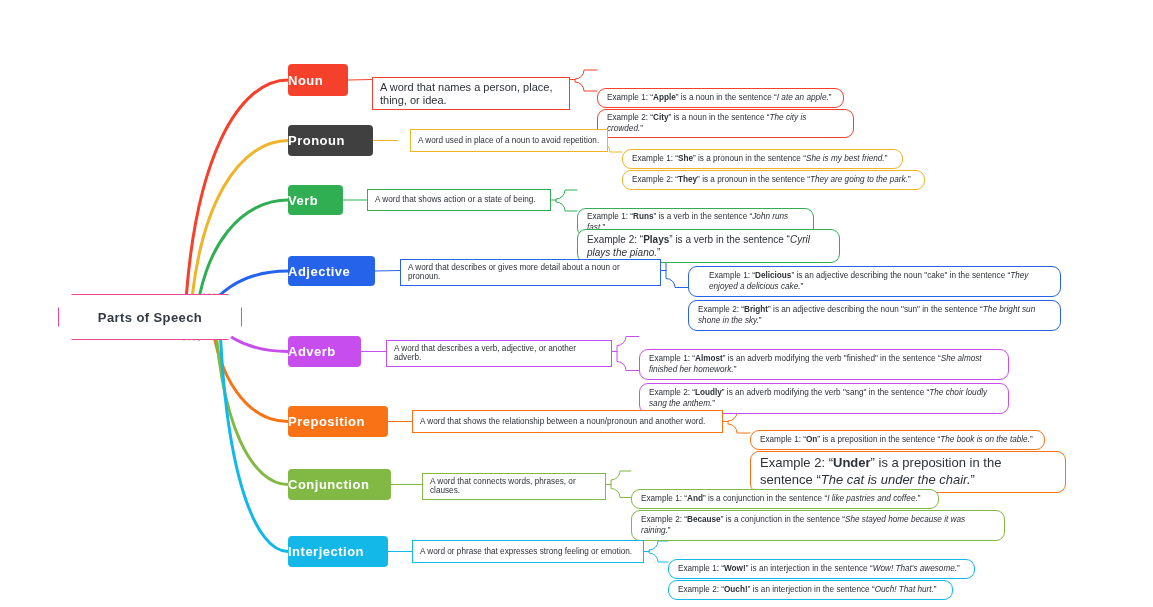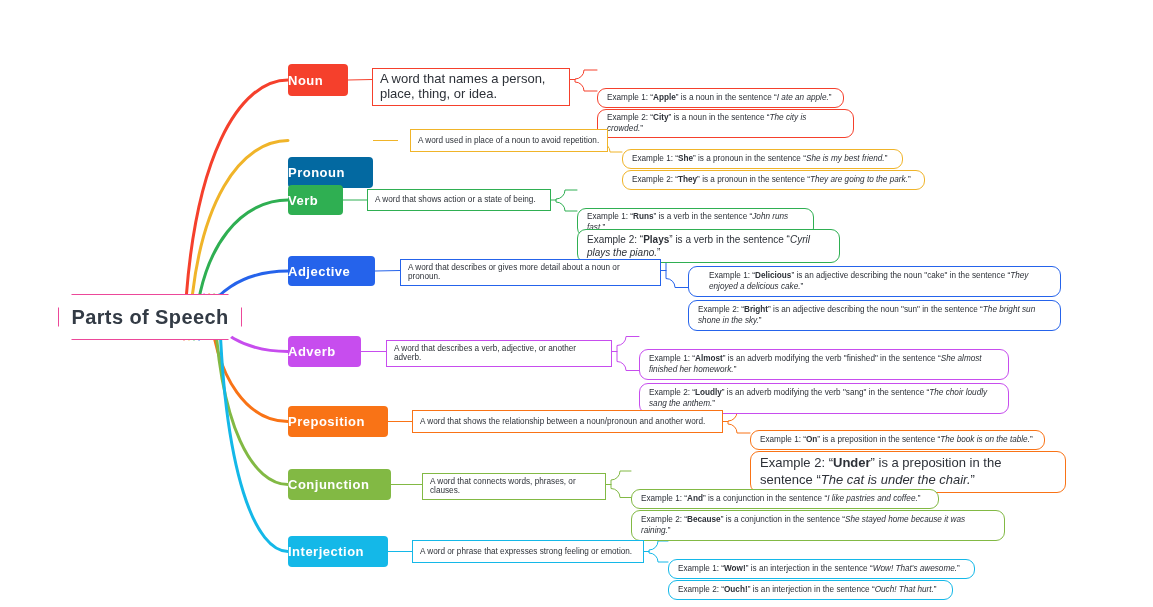--- a/index.html
+++ b/index.html
@@ -105,38 +105,38 @@
       <line x1="606" y1="484.5" x2="611" y2="484.5" stroke="#82B944" stroke-width="1"></line>
       <path d="M611,484.5 L611,480 A9,9 0 0 0 620,471 L631,471" fill="none" stroke="#82B944" stroke-width="1" stroke-linecap="round"></path>
       <path d="M611,484.5 L611,488.5 A9,9 0 0 1 620,497.5 L631,497.5" fill="none" stroke="#82B944" stroke-width="1" stroke-linecap="round"></path>
       <path d="M219,295 C223.14,479.68 256.95,551.5 288,551.5" fill="none" stroke="#14B8E8" stroke-width="3" stroke-linecap="round"></path>
       <line x1="388" y1="551.5" x2="412" y2="551.5" stroke="#14B8E8" stroke-width="1"></line>
       <line x1="644" y1="551.5" x2="649" y2="551.5" stroke="#14B8E8" stroke-width="1"></line>
       <path d="M649,551.5 L649,550 A9,9 0 0 0 658,541 L668,541" fill="none" stroke="#14B8E8" stroke-width="1" stroke-linecap="round"></path>
       <path d="M649,551.5 L649,553 A9,9 0 0 1 658,562 L668,562" fill="none" stroke="#14B8E8" stroke-width="1" stroke-linecap="round"></path>
     </svg>
 
-  <div class="root" style="left: 58px; top: 294px; width: 184px; height: 46px; font-size: 20px; border-color: rgb(236, 72, 153); color: rgb(51, 59, 69);">
+  <div class="root" style="left: 58px; top: 294px; width: 184px; height: 46px; font-size: 13px; border-color: rgb(236, 72, 153); color: rgb(51, 59, 69);">
     <span>Parts of Speech</span>
   </div>
 
   <div id="nodes">
       <div class="topic" style="left: 288px; top: 64px; width: 60px; height: 32px; background: rgb(245, 64, 44); font-size: 13px;">
         <span>Noun</span>
       </div>
-      <div class="desc" style="left: 372px; top: 68px; width: 198px; min-height: 23px; border-color: rgb(245, 64, 44); font-size: 13px;">
+      <div class="desc" style="left: 372px; top: 77px; width: 198px; min-height: 23px; border-color: rgb(245, 64, 44); font-size: 11px;">
         <span>A word that names a person, place, thing, or idea.</span>
       </div>
       <div class="ex" style="left: 597px; top: 60px; width: 247px; min-height: 20px; border-color: rgb(245, 64, 44); font-size: 8.2px;">
         <span><span>Example 1:</span> “<b>Apple</b>” <span>is a noun in the sentence</span> “<i>I ate an apple.</i>”</span>
       </div>
       <div class="ex" style="left: 597px; top: 81px; width: 257px; min-height: 20px; border-color: rgb(245, 64, 44); font-size: 8.2px;">
         <span><span>Example 2:</span> “<b>City</b>” <span>is a noun in the sentence</span> “<i>The city is crowded.</i>”</span>
       </div>
-      <div class="topic" style="left: 288px; top: 125px; width: 85px; height: 31px; background: #0369a1; font-size: 13px; margin-top: 32px;">
+      <div class="topic" style="left: 288px; top: 125px; width: 85px; height: 31px; background: #404040; font-size: 13px;">
         <span>Pronoun</span>
       </div>
       <div class="desc" style="left: 398px; top: 129px; width: 198px; min-height: 23px; border-color: rgb(240, 180, 41); font-size: 8.2px; margin-left: 12px;">
         <span>A word used in place of a noun to avoid repetition.</span>
       </div>
       <div class="ex" style="left: 622px; top: 121px; width: 281px; min-height: 20px; border-color: rgb(240, 180, 41); font-size: 8.2px;">
         <span><span>Example 1:</span> “<b>She</b>” <span>is a pronoun in the sentence</span> “<i>She is my best friend.</i>”</span>
       </div>
       <div class="ex" style="left: 622px; top: 142px; width: 303px; min-height: 20px; border-color: rgb(240, 180, 41); font-size: 8.2px;">
         <span><span>Example 2:</span> “<b>They</b>” <span>is a pronoun in the sentence</span> “<i>They are going to the park.</i>”</span>

